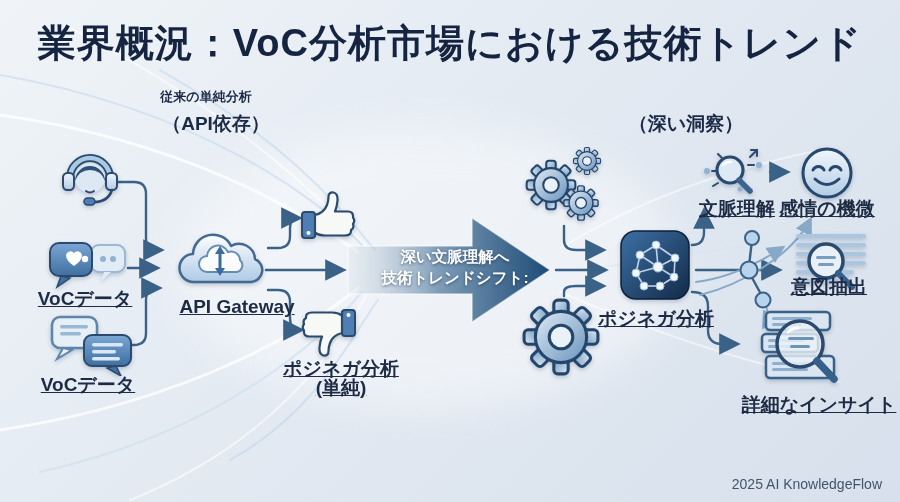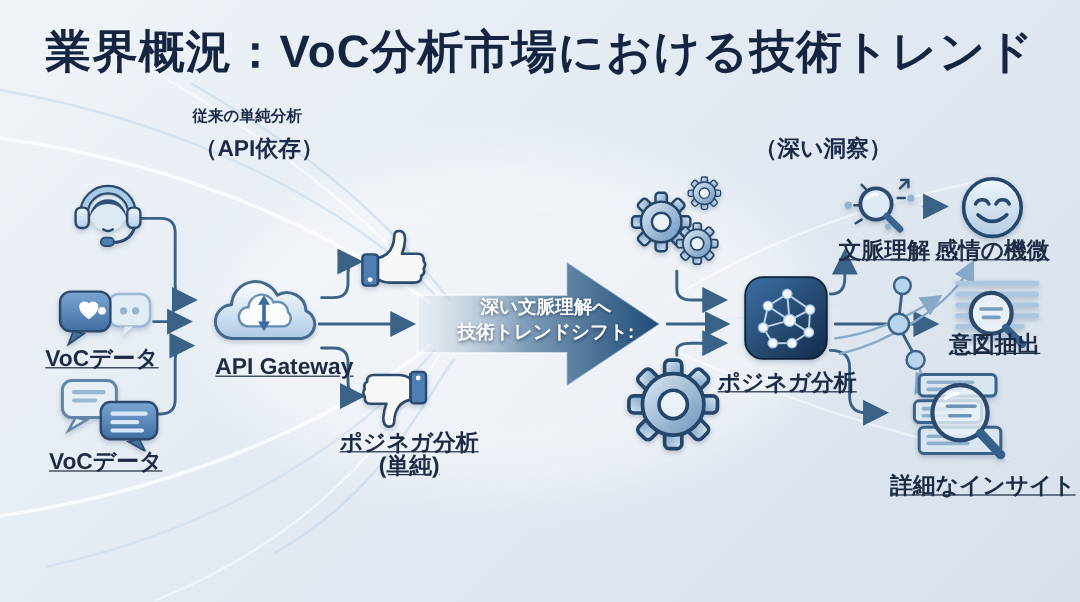--- a/index.html
+++ b/index.html
@@ -300,14 +300,15 @@
     <rect x="22" y="52" width="46" height="3" rx="1.5" fill="#8fb0cc"></rect>
       <rect x="22" y="58" width="36" height="3" rx="1.5" fill="#8fb0cc"></rect>
     <circle cx="50" cy="34" r="23" fill="#ebf3f9" fill-opacity="0.8" stroke="#2c4a6e" stroke-width="3.5"></circle>
     <rect x="38" y="27" width="26" height="3" rx="1.5" fill="#6f93b5"></rect>
       <rect x="40" y="35" width="20" height="3" rx="1.5" fill="#6f93b5"></rect>
     <path d="M38,22 a16,16 0 0 1 10,-4" fill="none" stroke="#ffffff" stroke-width="3" stroke-linecap="round"></path>
     <line x1="67" y1="51" x2="84" y2="69" stroke="#35608c" stroke-width="7.5" stroke-linecap="round"></line>
   </svg>
   <div class="lbl" style="left:807px;top:392px;padding-left:24px;">詳細なインサイト</div>
 
+  <div class="footer">2025 AI KnowledgeFlow</div>
 
 </div>
 
 </body></html>

